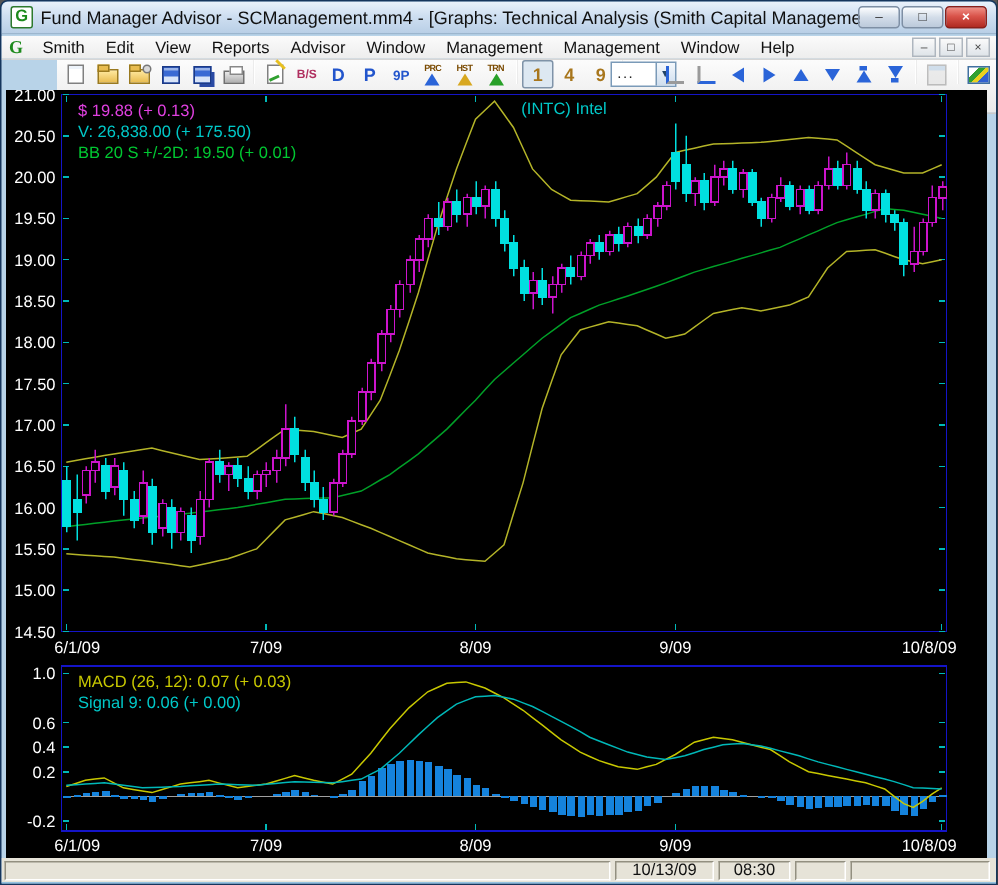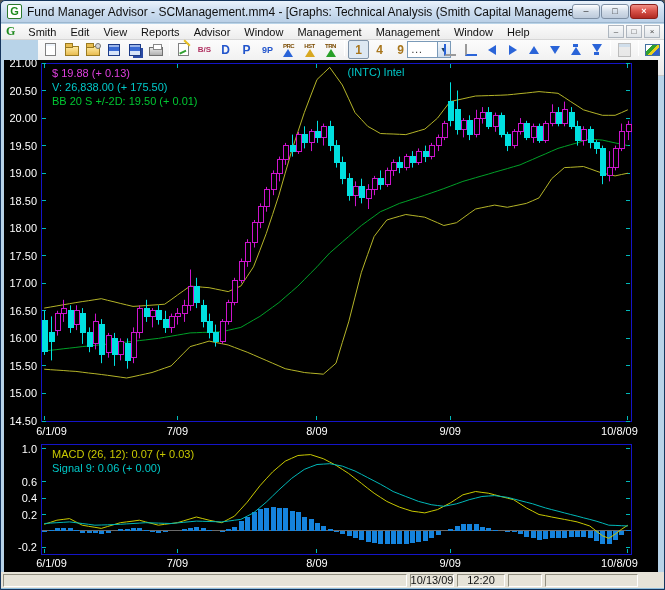--- a/index.html
+++ b/index.html
@@ -598,19 +598,19 @@
           </g>
           <polyline points="40.2,464.3 46.5,462.3 52.9,460.2 59.2,459.4 65.5,458.6 71.9,461.9 78.2,465.2 84.6,466.3 90.9,467.3 97.3,468.4 103.6,466.5 110.0,464.6 116.3,462.7 122.6,461.9 129.0,461.1 135.3,460.2 141.7,461.9 148.0,463.5 154.4,465.2 160.7,464.3 167.1,463.5 173.4,462.7 179.7,460.8 186.1,458.9 192.4,457.0 198.8,458.6 205.1,460.2 211.5,461.5 217.8,462.7 224.2,459.4 230.5,456.1 236.8,449.2 243.2,442.2 249.5,434.0 255.9,425.8 262.2,418.8 268.6,411.9 274.9,406.5 281.2,401.2 287.6,398.3 293.9,395.5 300.3,395.0 306.6,394.6 313.0,396.7 319.3,398.7 325.7,402.0 332.0,405.3 338.3,409.4 344.7,413.5 351.0,418.4 357.4,423.3 363.7,428.3 370.1,433.2 376.4,437.3 382.8,441.4 389.1,444.3 395.4,447.1 401.8,449.2 408.1,451.2 414.5,452.0 420.8,452.9 427.2,451.2 433.5,449.6 439.8,446.3 446.2,443.0 452.5,438.9 458.9,434.8 465.2,433.2 471.6,431.5 477.9,432.4 484.3,433.2 490.6,434.8 496.9,436.5 503.3,438.1 509.6,439.7 516.0,443.8 522.3,447.9 528.7,451.2 535.0,454.5 541.4,455.7 547.7,457.0 554.0,458.2 560.4,459.4 566.7,460.6 573.1,461.9 579.4,463.9 585.8,466.0 592.1,470.9 598.5,475.8 604.8,478.3 611.1,474.2 617.5,469.3 623.8,465.2" fill="none" stroke="#c8c800" stroke-width="1"></polyline>
           <polyline points="40.2,463.5 46.5,463.1 52.9,462.7 59.2,462.3 65.5,461.9 71.9,462.7 78.2,463.5 84.6,464.3 90.9,465.2 97.3,465.0 103.6,464.8 110.0,464.5 116.3,464.3 122.6,463.9 129.0,463.5 135.3,463.1 141.7,462.7 148.0,462.9 154.4,463.1 160.7,463.3 167.1,463.5 173.4,462.9 179.7,462.3 186.1,461.7 192.4,461.1 198.8,461.3 205.1,461.5 211.5,461.7 217.8,461.9 224.2,461.1 230.5,460.2 236.8,459.4 243.2,456.1 249.5,452.9 255.9,447.5 262.2,442.2 268.6,436.0 274.9,429.9 281.2,424.2 287.6,418.4 293.9,413.9 300.3,409.4 306.6,406.9 313.0,404.5 319.3,404.1 325.7,403.7 332.0,404.9 338.3,406.1 344.7,408.6 351.0,411.0 357.4,414.3 363.7,417.6 370.1,420.9 376.4,424.2 382.8,427.8 389.1,431.5 395.4,434.0 401.8,436.5 408.1,438.9 414.5,441.4 420.8,443.0 427.2,444.7 433.5,445.5 439.8,446.3 446.2,445.1 452.5,443.8 458.9,441.8 465.2,439.7 471.6,438.1 477.9,436.5 484.3,436.0 490.6,435.6 496.9,436.5 503.3,437.3 509.6,438.9 516.0,440.6 522.3,442.2 528.7,443.8 535.0,445.9 541.4,447.9 547.7,449.6 554.0,451.2 560.4,452.9 566.7,454.5 573.1,456.1 579.4,457.8 585.8,459.4 592.1,461.1 598.5,463.1 604.8,465.2 611.1,465.4 617.5,465.7 623.8,466.0" fill="none" stroke="#00b8b8" stroke-width="1"></polyline>
           <text x="48" y="398" fill="#c8c800" font-family="&quot;Liberation Sans&quot;, sans-serif" font-size="11" text-anchor="start">MACD (26, 12): 0.07 (+ 0.03)</text>
           <text x="48" y="412" fill="#00c8c8" font-family="&quot;Liberation Sans&quot;, sans-serif" font-size="11" text-anchor="start">Signal 9: 0.06 (+ 0.00)</text>
         </g>
       </svg></div>
 
   <div id="statusbar">
       <div class="sp" style="width: 404px;"></div>
-      <div class="sp" style="width: 44px;">10/13/09</div>
-      <div class="sp" style="width: 48px;">12:20</div>
+      <div class="sp" style="width: 66px;">10/13/09</div>
+      <div class="sp" style="width: 48px;">08:30</div>
       <div class="sp" style="width: 34px;"></div>
       <div class="sp" style="width: 93px;"></div>
     </div>
   <div id="bottomframe"></div>
 </div>
 
 </body></html>

